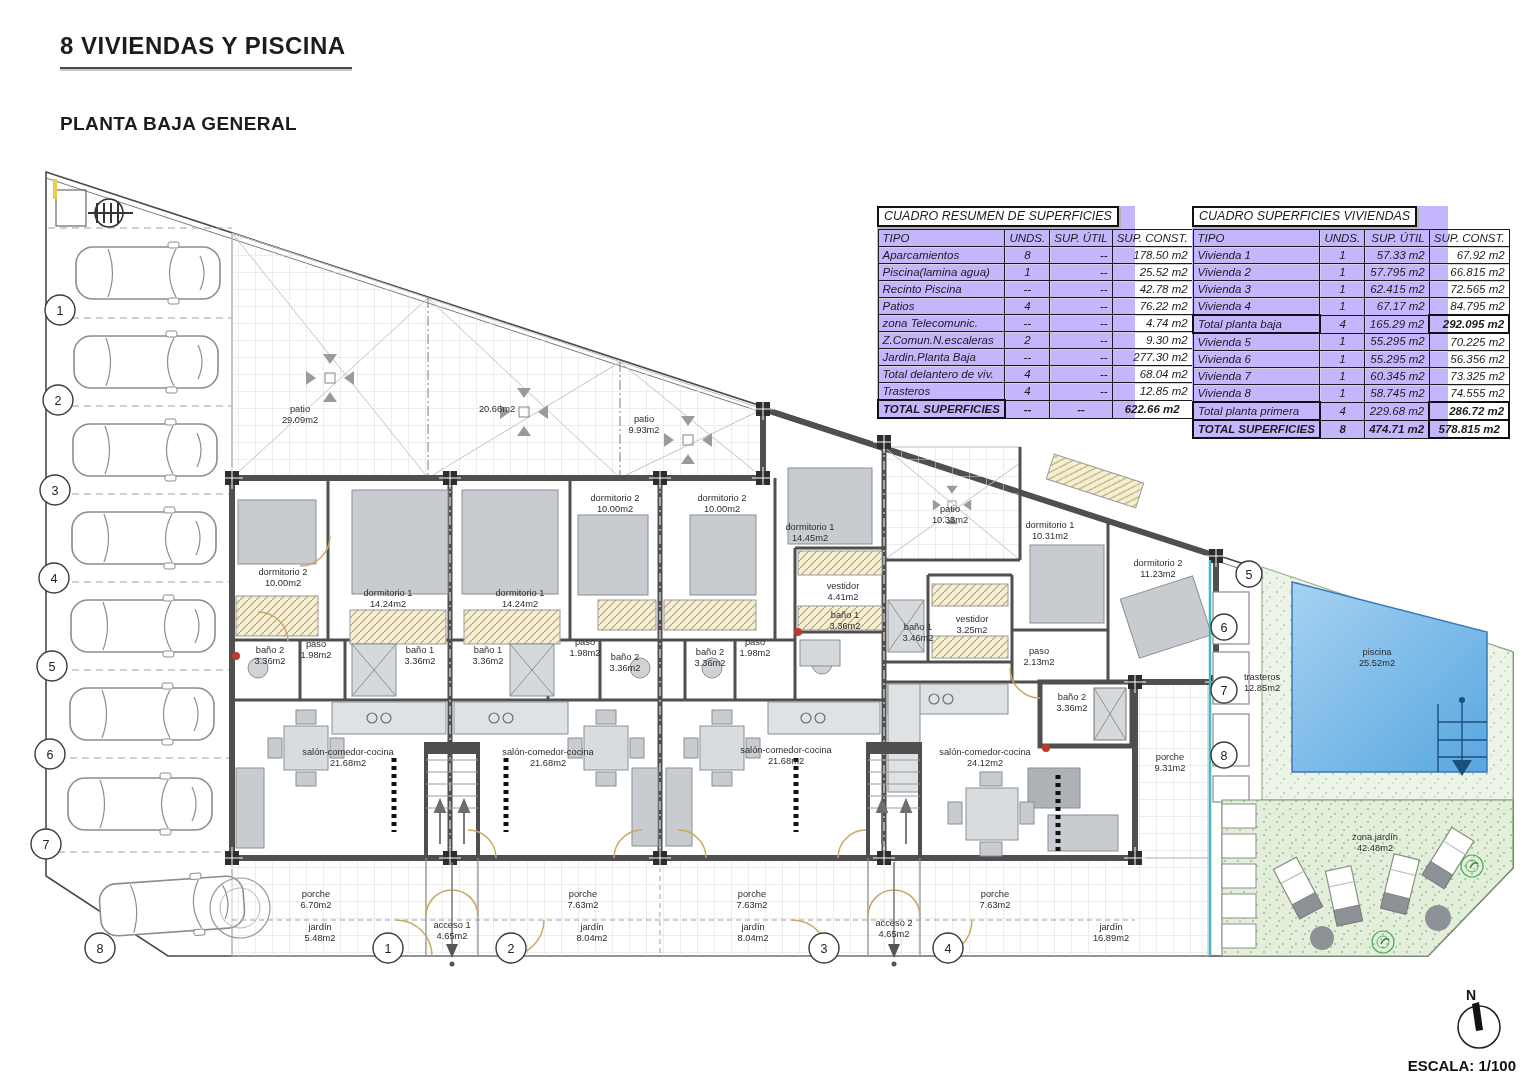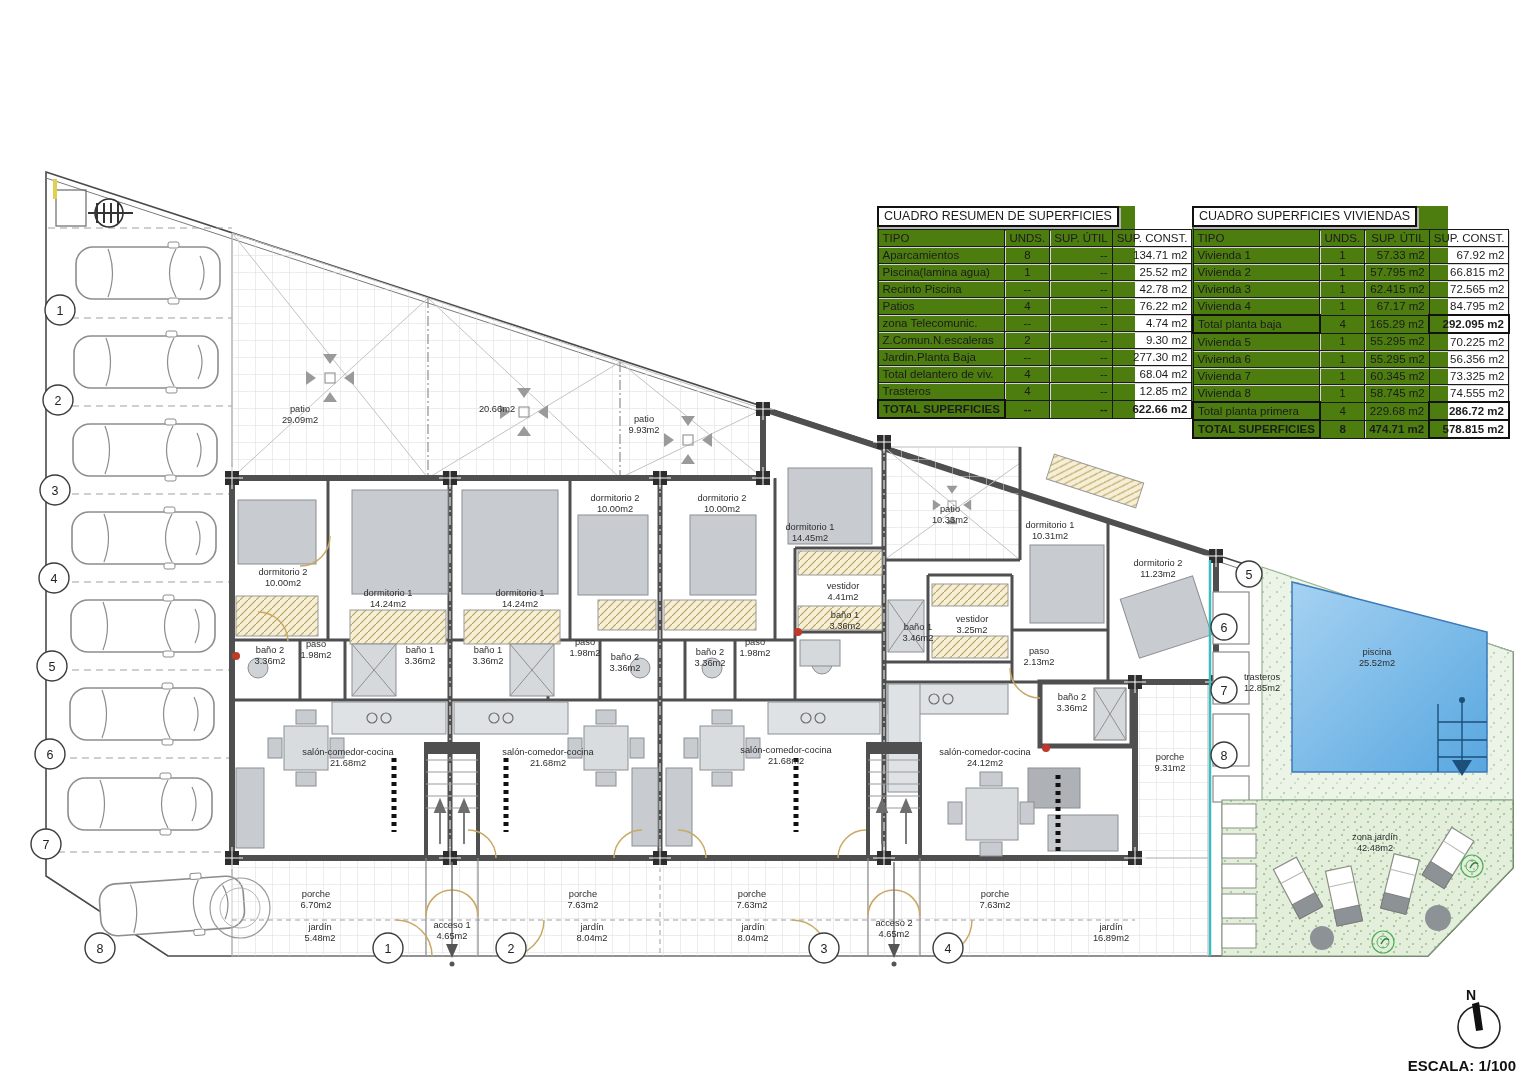--- a/index.html
+++ b/index.html
@@ -5,46 +5,50 @@
   html,body{margin:0;padding:0;background:#ffffff;}
   .page{position:relative;width:1527px;height:1080px;background:#fff;overflow:hidden;
         font-family:"Liberation Sans", sans-serif;color:#1c1c1c;}
   
   .hdr{position:absolute;left:60px;top:32px;}
   .hdr h1{margin:0;font-size:24px;font-weight:bold;letter-spacing:.5px;
           border-bottom:2px solid #4a4a4a;padding:0 6px 7px 0;display:inline-block;
           box-shadow:0 2px 0 #c9c9c9;}
   .hdr h2{margin:44px 0 0 0;font-size:19px;font-weight:bold;letter-spacing:.4px;}
   
-  .tblwrap{position:absolute;background:#4d7c0f;font-size:11.5px;line-height:13px;}
+  .tblwrap{position:absolute;background:#c4b5fd;font-size:11.5px;line-height:13px;font-style:italic;}
   .tbl-title{border:2px solid #111;padding:2px 5px;font-size:12.5px;display:inline-block;
              background:#fff;box-shadow:2px 2px 0 #b5b5b5;margin-bottom:2px;white-space:nowrap;}
   table.tbl{border-collapse:collapse;width:100%;}
   table.tbl td,table.tbl th{border:1px solid #1a1a1a;padding:1px 4px;height:14px;
              font-weight:normal;text-align:left;white-space:nowrap;box-shadow:1px 1px 0 #d4d4d4;}
   table.tbl .c1{text-align:center;width:34px;}
   table.tbl .c2{text-align:right;width:58px;}
   table.tbl .c3{text-align:right;width:68px;}
   table.tbl .c0{width:108px;}
-  table.tbl tr.total td{font-weight:bold;}
+  table.tbl tr.total td{font-weight:bold;text-align:center;}
   table.tbl tr.total td.c0{border:2px solid #111;}
   table.tbl tr.sub td.c0{border:2px solid #111;}
   table.tbl tr.sub td.c3{border:2px solid #111;font-weight:bold;}
   
   .lbl text{font-size:9.3px;fill:#2d2d2d;text-anchor:middle;}
   .numc circle{fill:#fff;stroke:#3b3b3b;stroke-width:1.4px;}
   .numc text{font-size:12.5px;fill:#222;text-anchor:middle;}
   .scale-lbl{font-size:15px;font-weight:bold;fill:#111;text-anchor:end;}
   .north-lbl{font-size:14px;font-weight:bold;fill:#111;text-anchor:middle;}
 </style>
 </head>
 <body>
 
 <div class="page">
 
+  <div class="hdr">
+    <h1>8 VIVIENDAS Y PISCINA</h1><br>
+    <h2>PLANTA BAJA GENERAL</h2>
+  </div>
 
   <svg width="1527" height="1080" viewBox="0 0 1527 1080" style="position:absolute;left:0;top:0;" xmlns="http://www.w3.org/2000/svg">
     <defs>
       <pattern id="grid" width="17" height="17" patternUnits="userSpaceOnUse">
         <path d="M17 0 H0 V17" fill="none" stroke="#dcdcdc" stroke-width="1"></path>
       </pattern>
       <pattern id="hatch" width="8" height="8" patternUnits="userSpaceOnUse">
         <rect width="8" height="8" fill="#f6efd6"></rect>
         <path d="M0 8 L8 0" stroke="#b4a25e" stroke-width="1.1"></path>
       </pattern>
@@ -714,21 +718,21 @@
           <tr>
         <th class="c0">TIPO</th>
         <th class="c1">UNDS.</th>
         <th class="c2">SUP. ÚTIL</th>
         <th class="c3">SUP. CONST.</th>
       </tr>
       <tr>
             <td class="c0">Aparcamientos</td>
             <td class="c1">8</td>
             <td class="c2">--</td>
-            <td class="c3">134.71 m2</td>
+            <td class="c3">178.50 m2</td>
           </tr>
       <tr>
             <td class="c0">Piscina(lamina agua)</td>
             <td class="c1">1</td>
             <td class="c2">--</td>
             <td class="c3">25.52 m2</td>
           </tr>
       <tr>
             <td class="c0">Recinto Piscina</td>
             <td class="c1">--</td>

